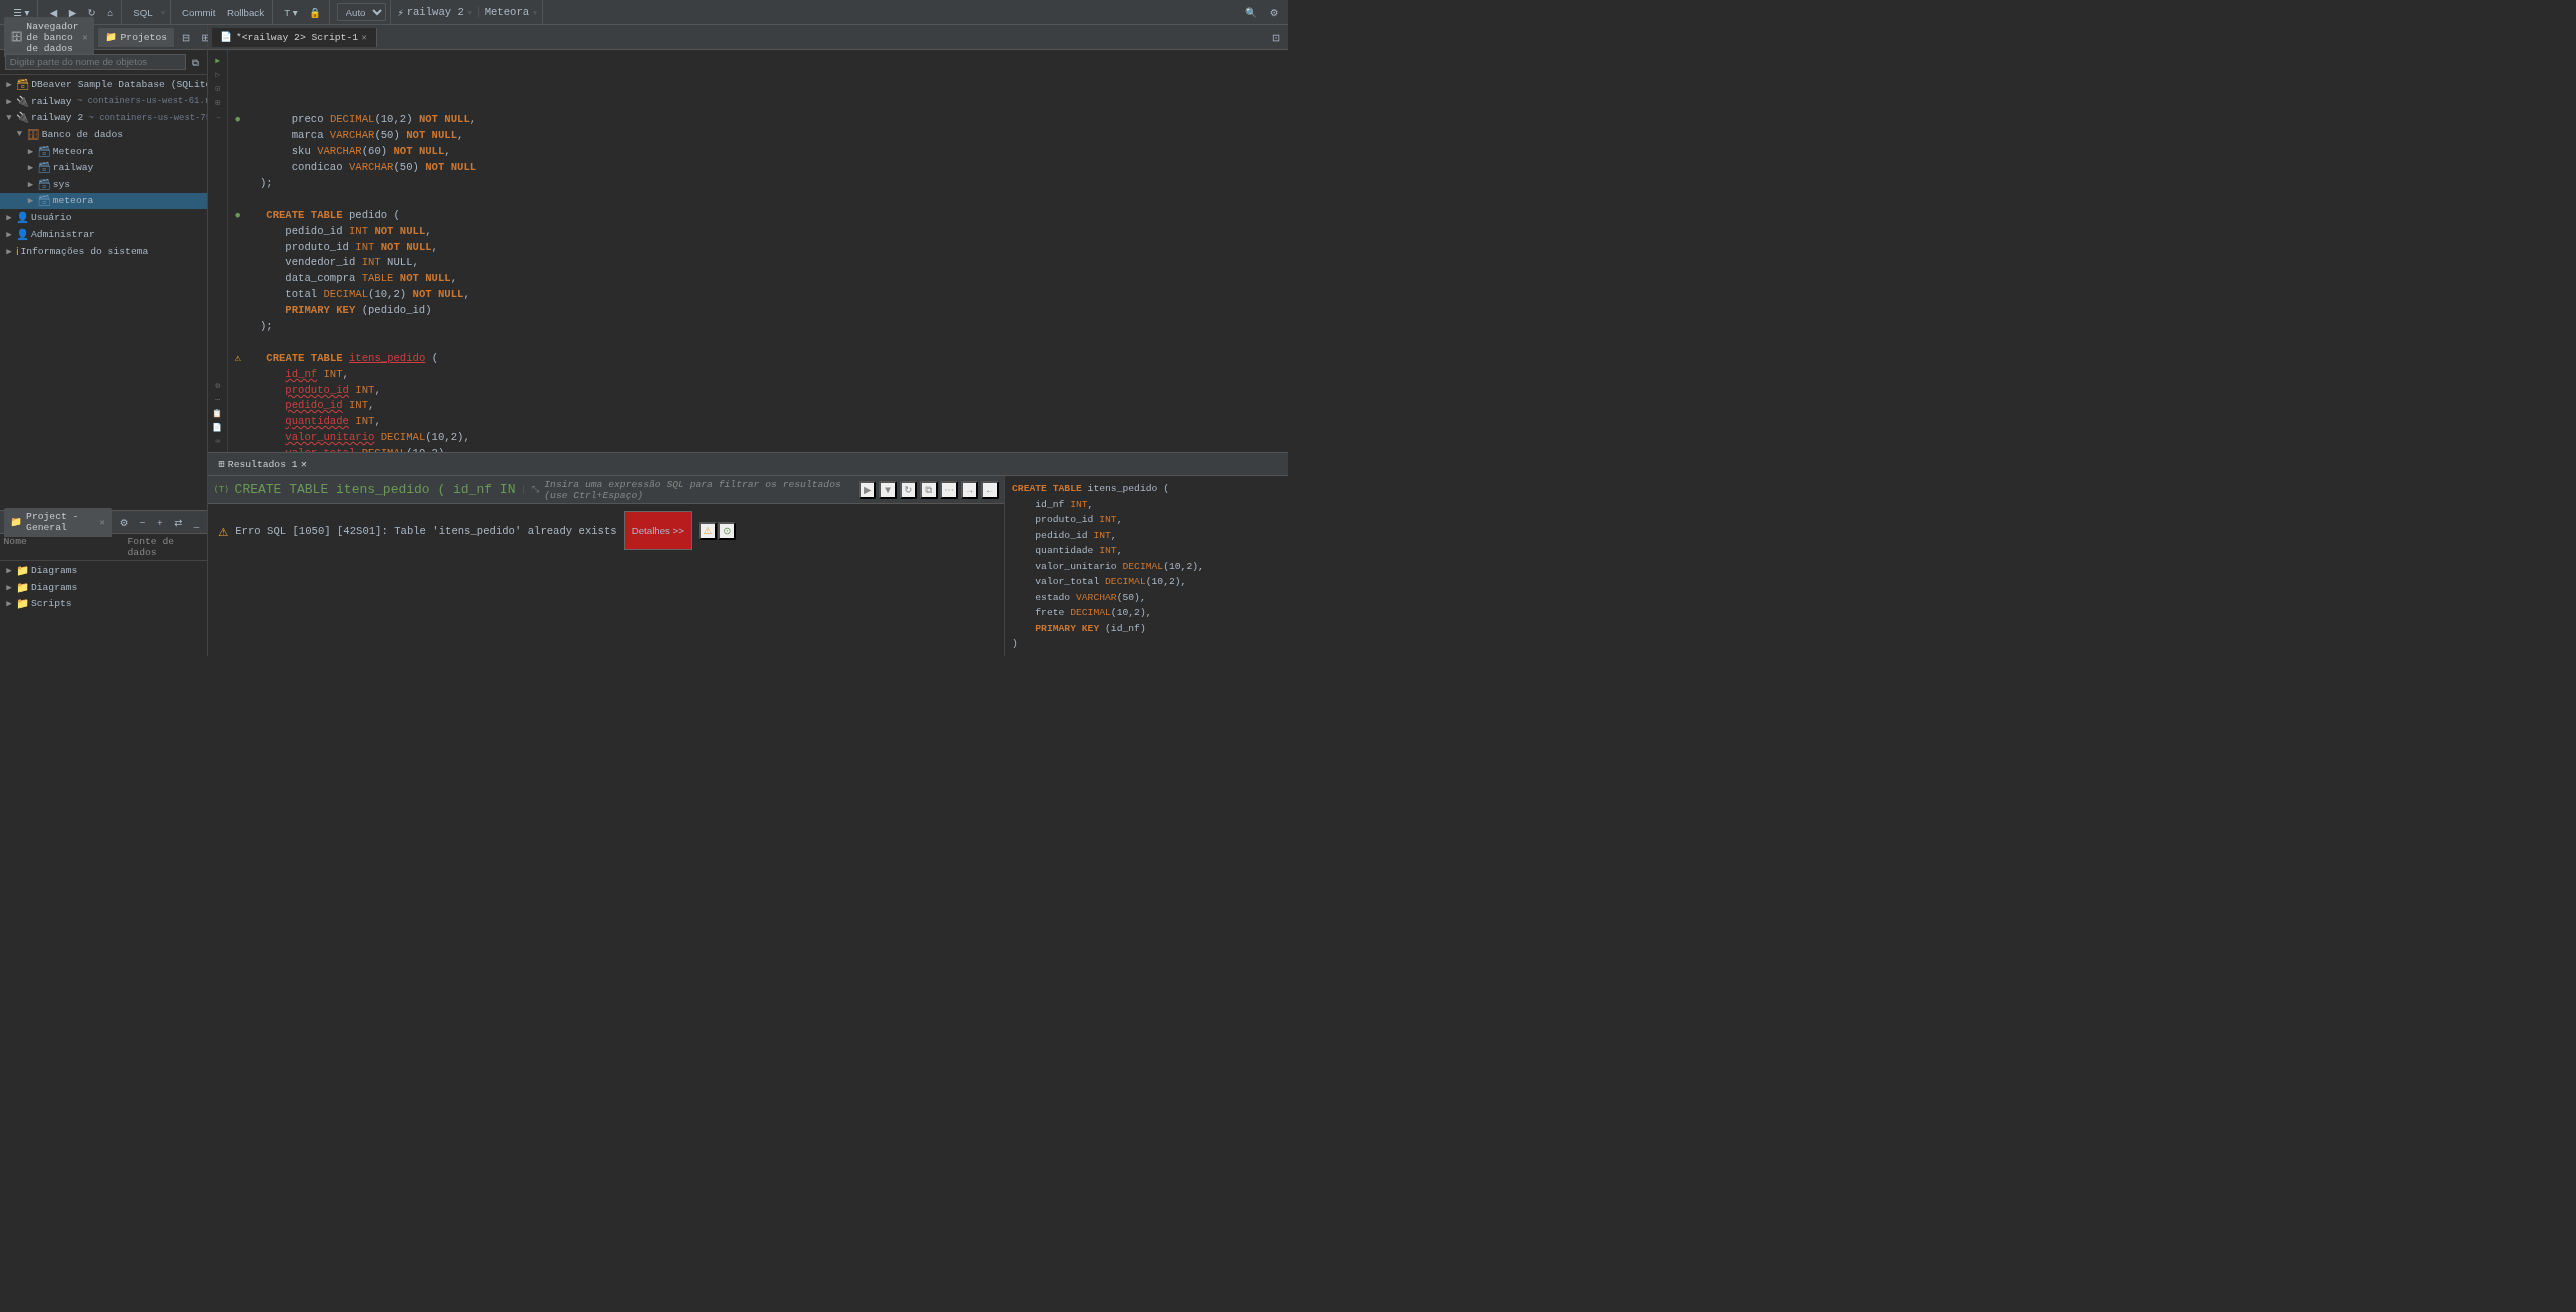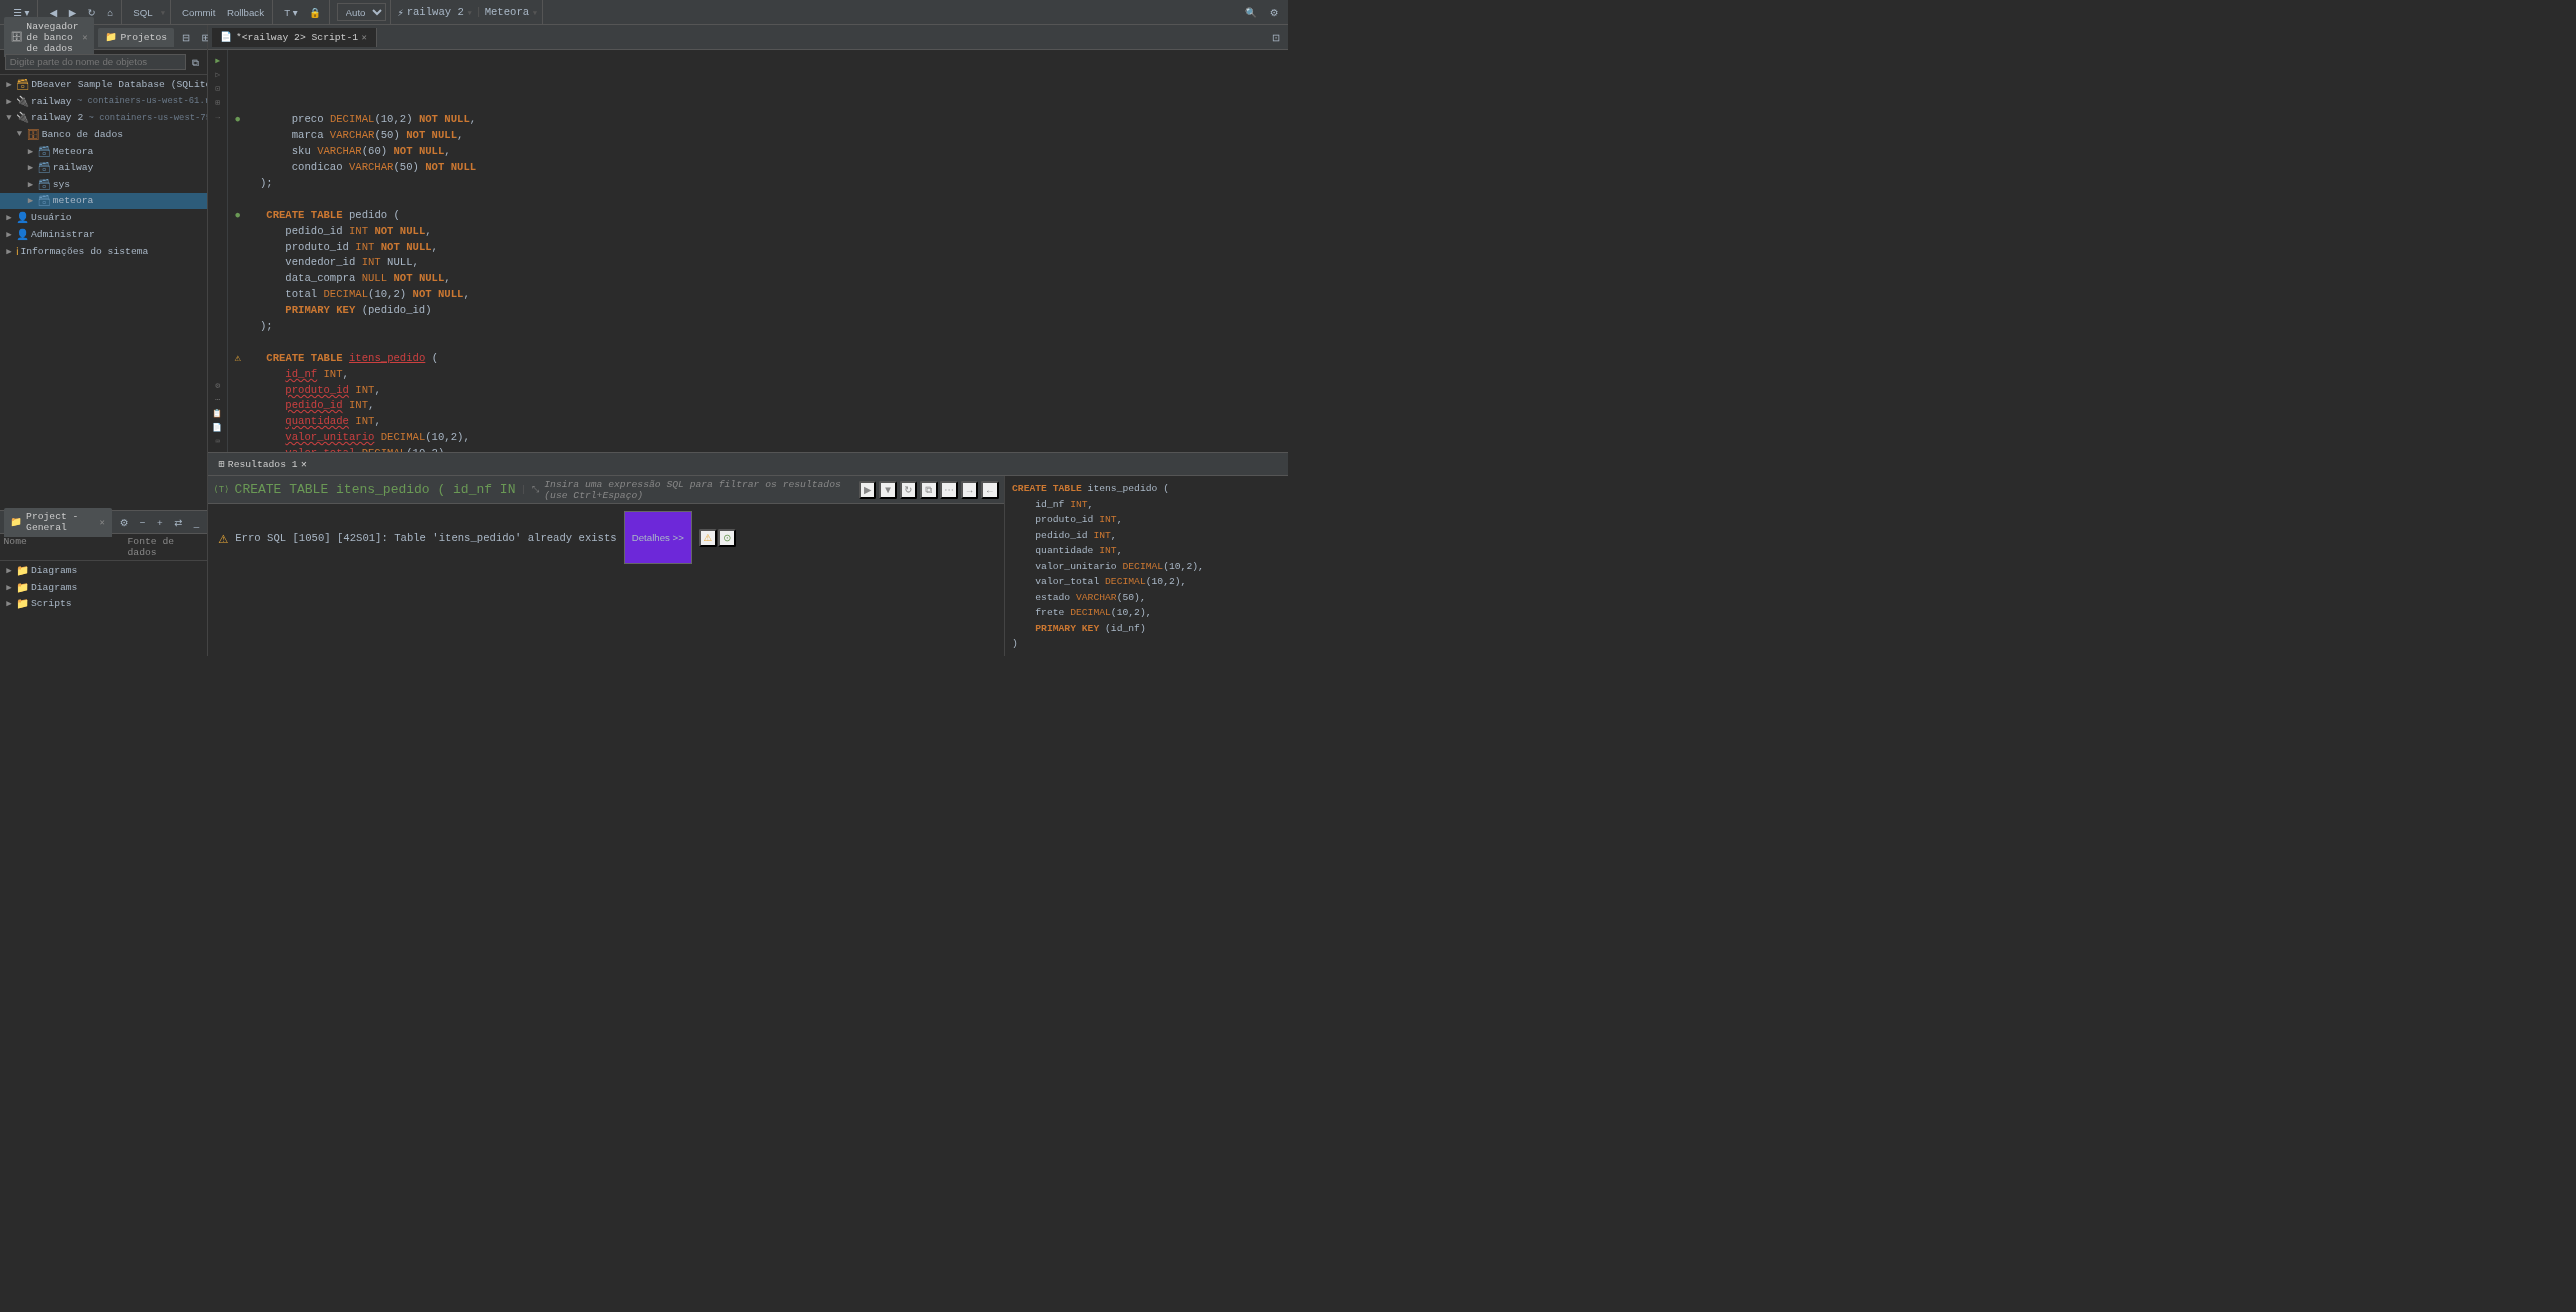--- a/index.html
+++ b/index.html
@@ -316,24 +316,24 @@
       gap: 7px;
       padding: 7px 10.6px;
       font-size: 10.6px;
     }
     .warning-icon {
       color: #e8a838;
       font-size: 16px;
     }
     .error-text { color: #a9b7c6; }
     .details-btn {
-      background: #6d28d9;
+      background: #b91c1c;
       border: 0.9px solid #666;
       color: #a9b7c6;
-      padding: 20px 7px;
+      padding: 13px 7px;
       font-size: 9.7px;
       cursor: pointer;
     }
     .results-side-panel {
       width: 283px;
       background: #2b2b2b;
       padding: 5.3px 7px;
       font-size: 9.7px;
       overflow-y: auto;
     }
@@ -590,21 +590,21 @@
 <span class="run-marker">●</span>        preco <span class="type">DECIMAL</span>(10,2) <span class="kw">NOT NULL</span>,
          marca <span class="type">VARCHAR</span>(50) <span class="kw">NOT NULL</span>,
          sku <span class="type">VARCHAR</span>(60) <span class="kw">NOT NULL</span>,
          condicao <span class="type">VARCHAR</span>(50) <span class="kw">NOT NULL</span>
     );
 
 <span class="run-marker">●</span>    <span class="kw">CREATE TABLE</span> pedido (
         pedido_id <span class="type">INT</span> <span class="kw">NOT NULL</span>,
         produto_id <span class="type">INT</span> <span class="kw">NOT NULL</span>,
         vendedor_id <span class="type">INT</span> NULL,
-        data_compra <span class="type">NULL</span> <span class="kw">NOT NULL</span>,
+        data_compra <span class="type">TABLE</span> <span class="kw">NOT NULL</span>,
         total <span class="type">DECIMAL</span>(10,2) <span class="kw">NOT NULL</span>,
         <span class="kw">PRIMARY KEY</span> (pedido_id)
     );
 
 <span class="warning-marker">⚠</span>    <span class="kw">CREATE TABLE</span> <span class="table-name-err">itens_pedido</span> (
         <span class="col-name-err">id_nf</span> <span class="type">INT</span>,
         <span class="col-name-err">produto_id</span> <span class="type">INT</span>,
         <span class="col-name-err">pedido_id</span> <span class="type">INT</span>,
         <span class="col-name-err">quantidade</span> <span class="type">INT</span>,
         <span class="col-name-err">valor_unitario</span> <span class="type">DECIMAL</span>(10,2),

